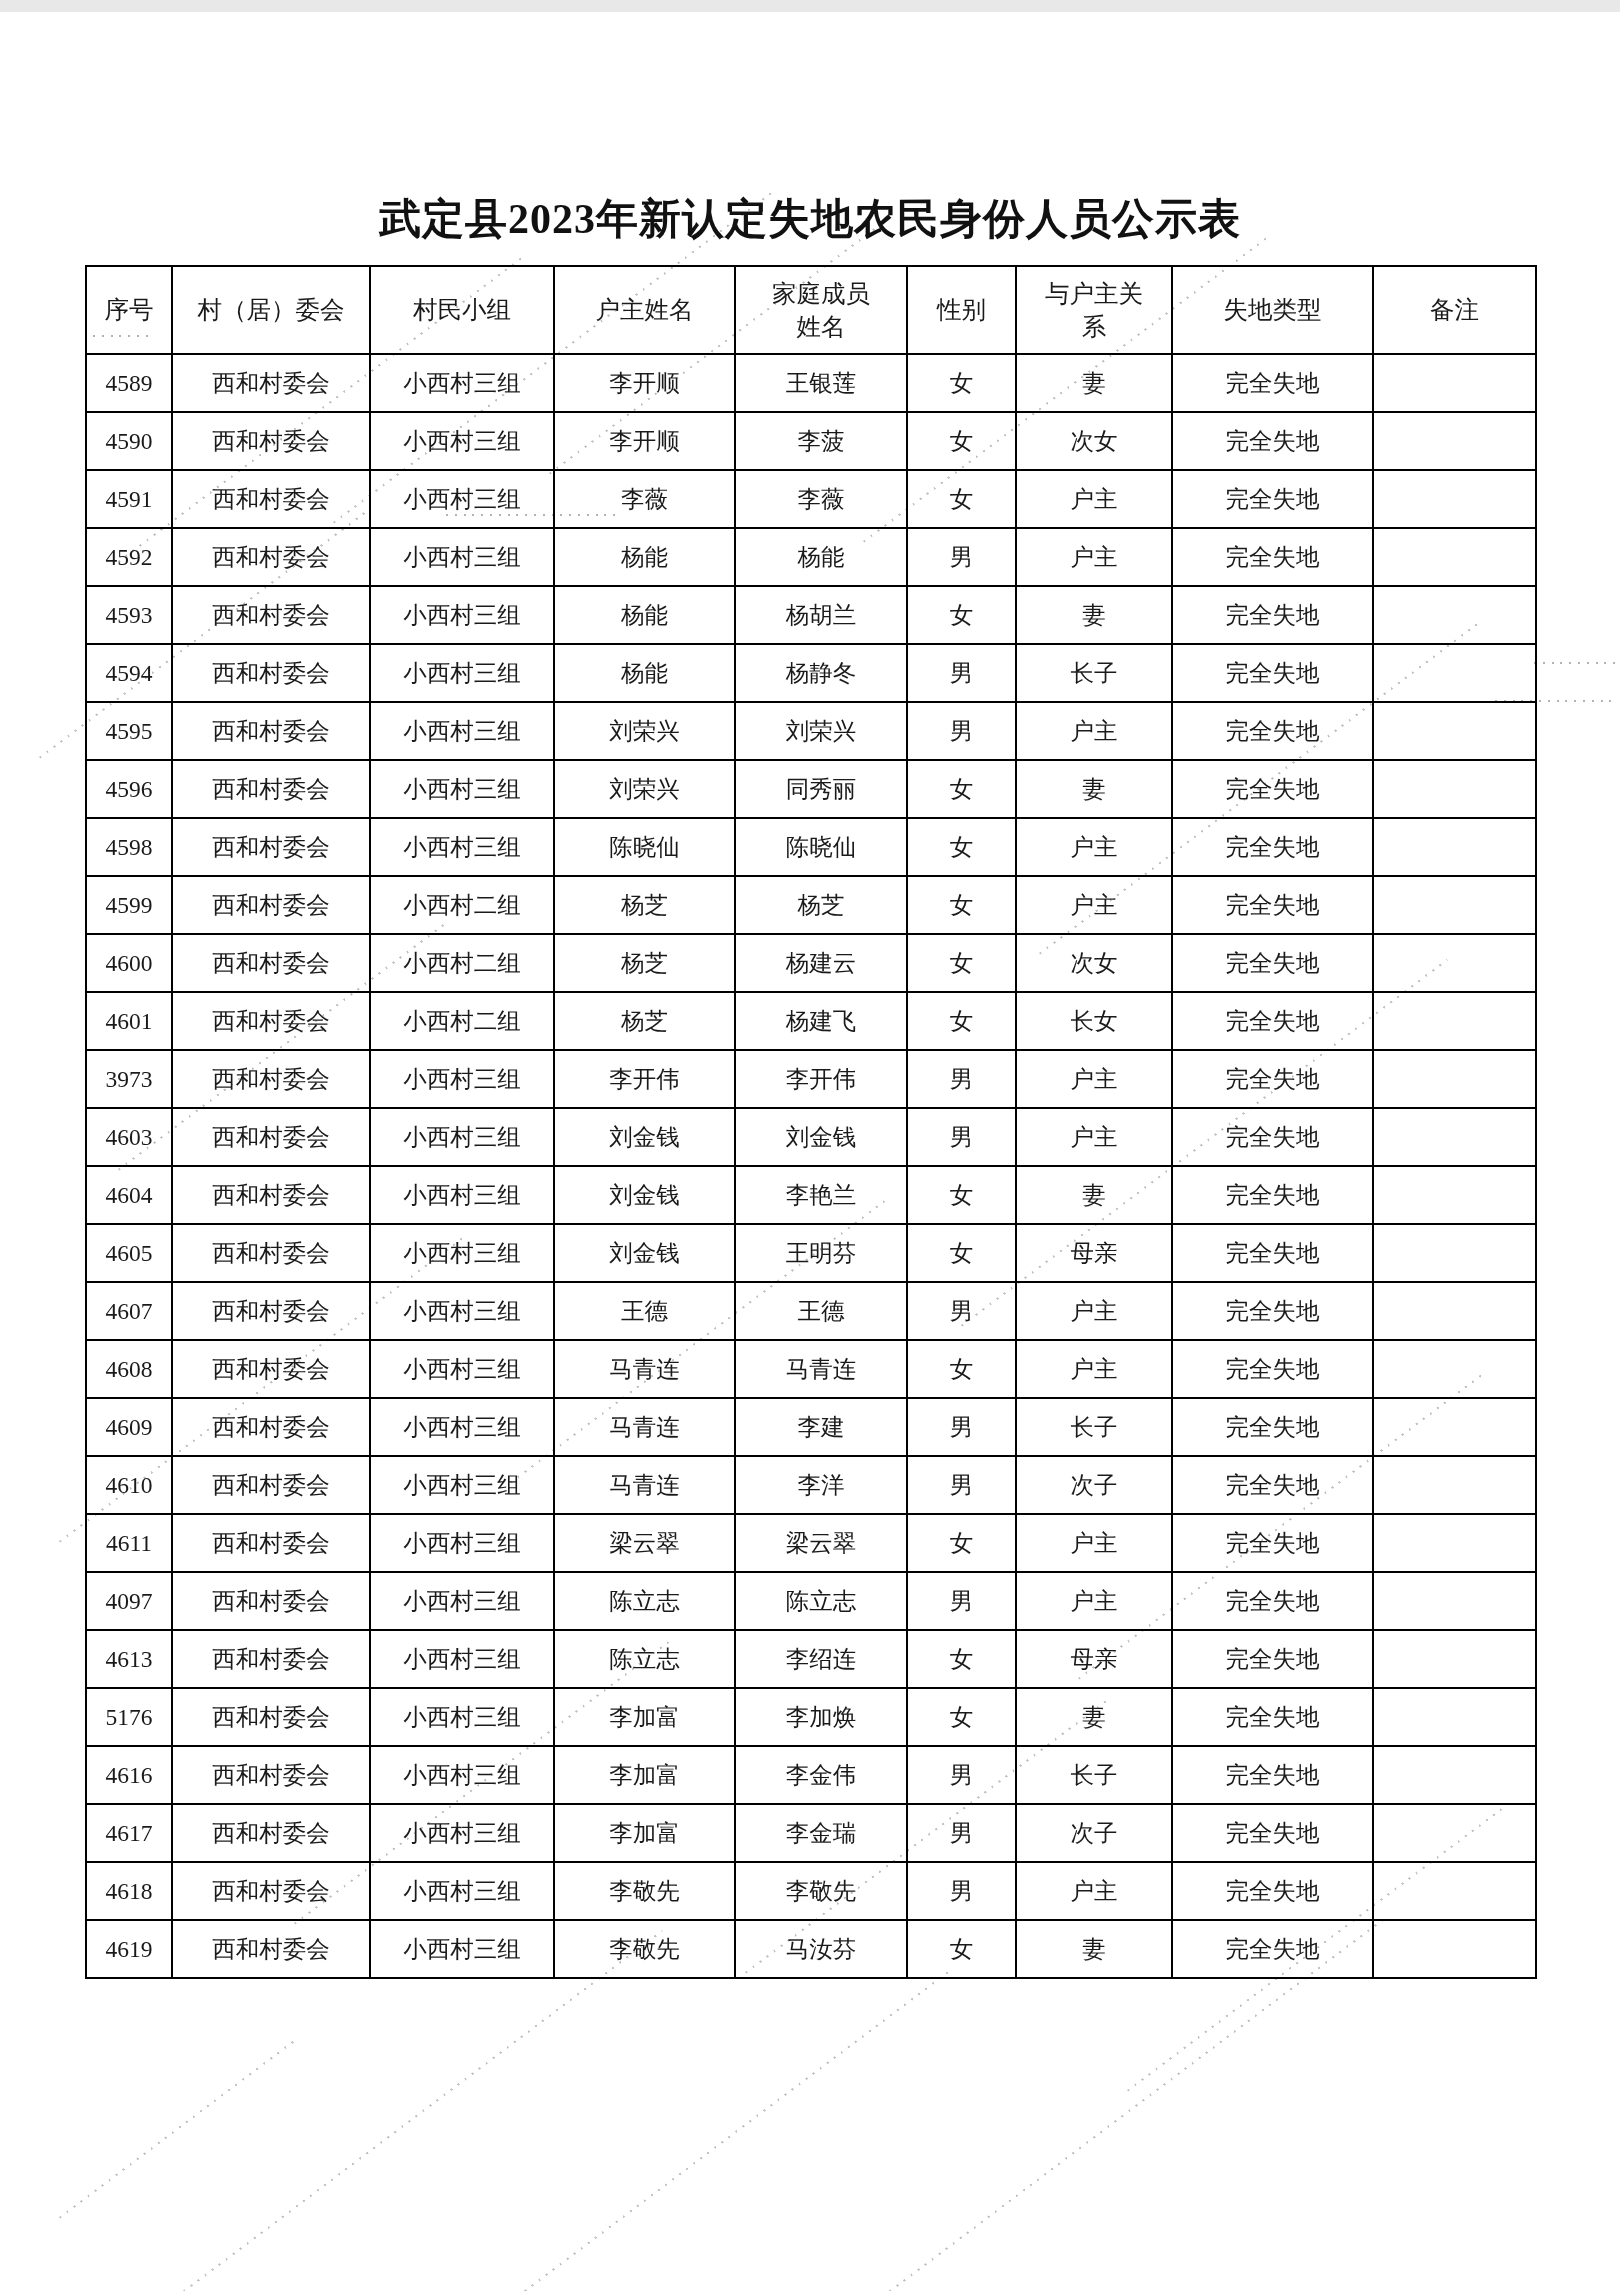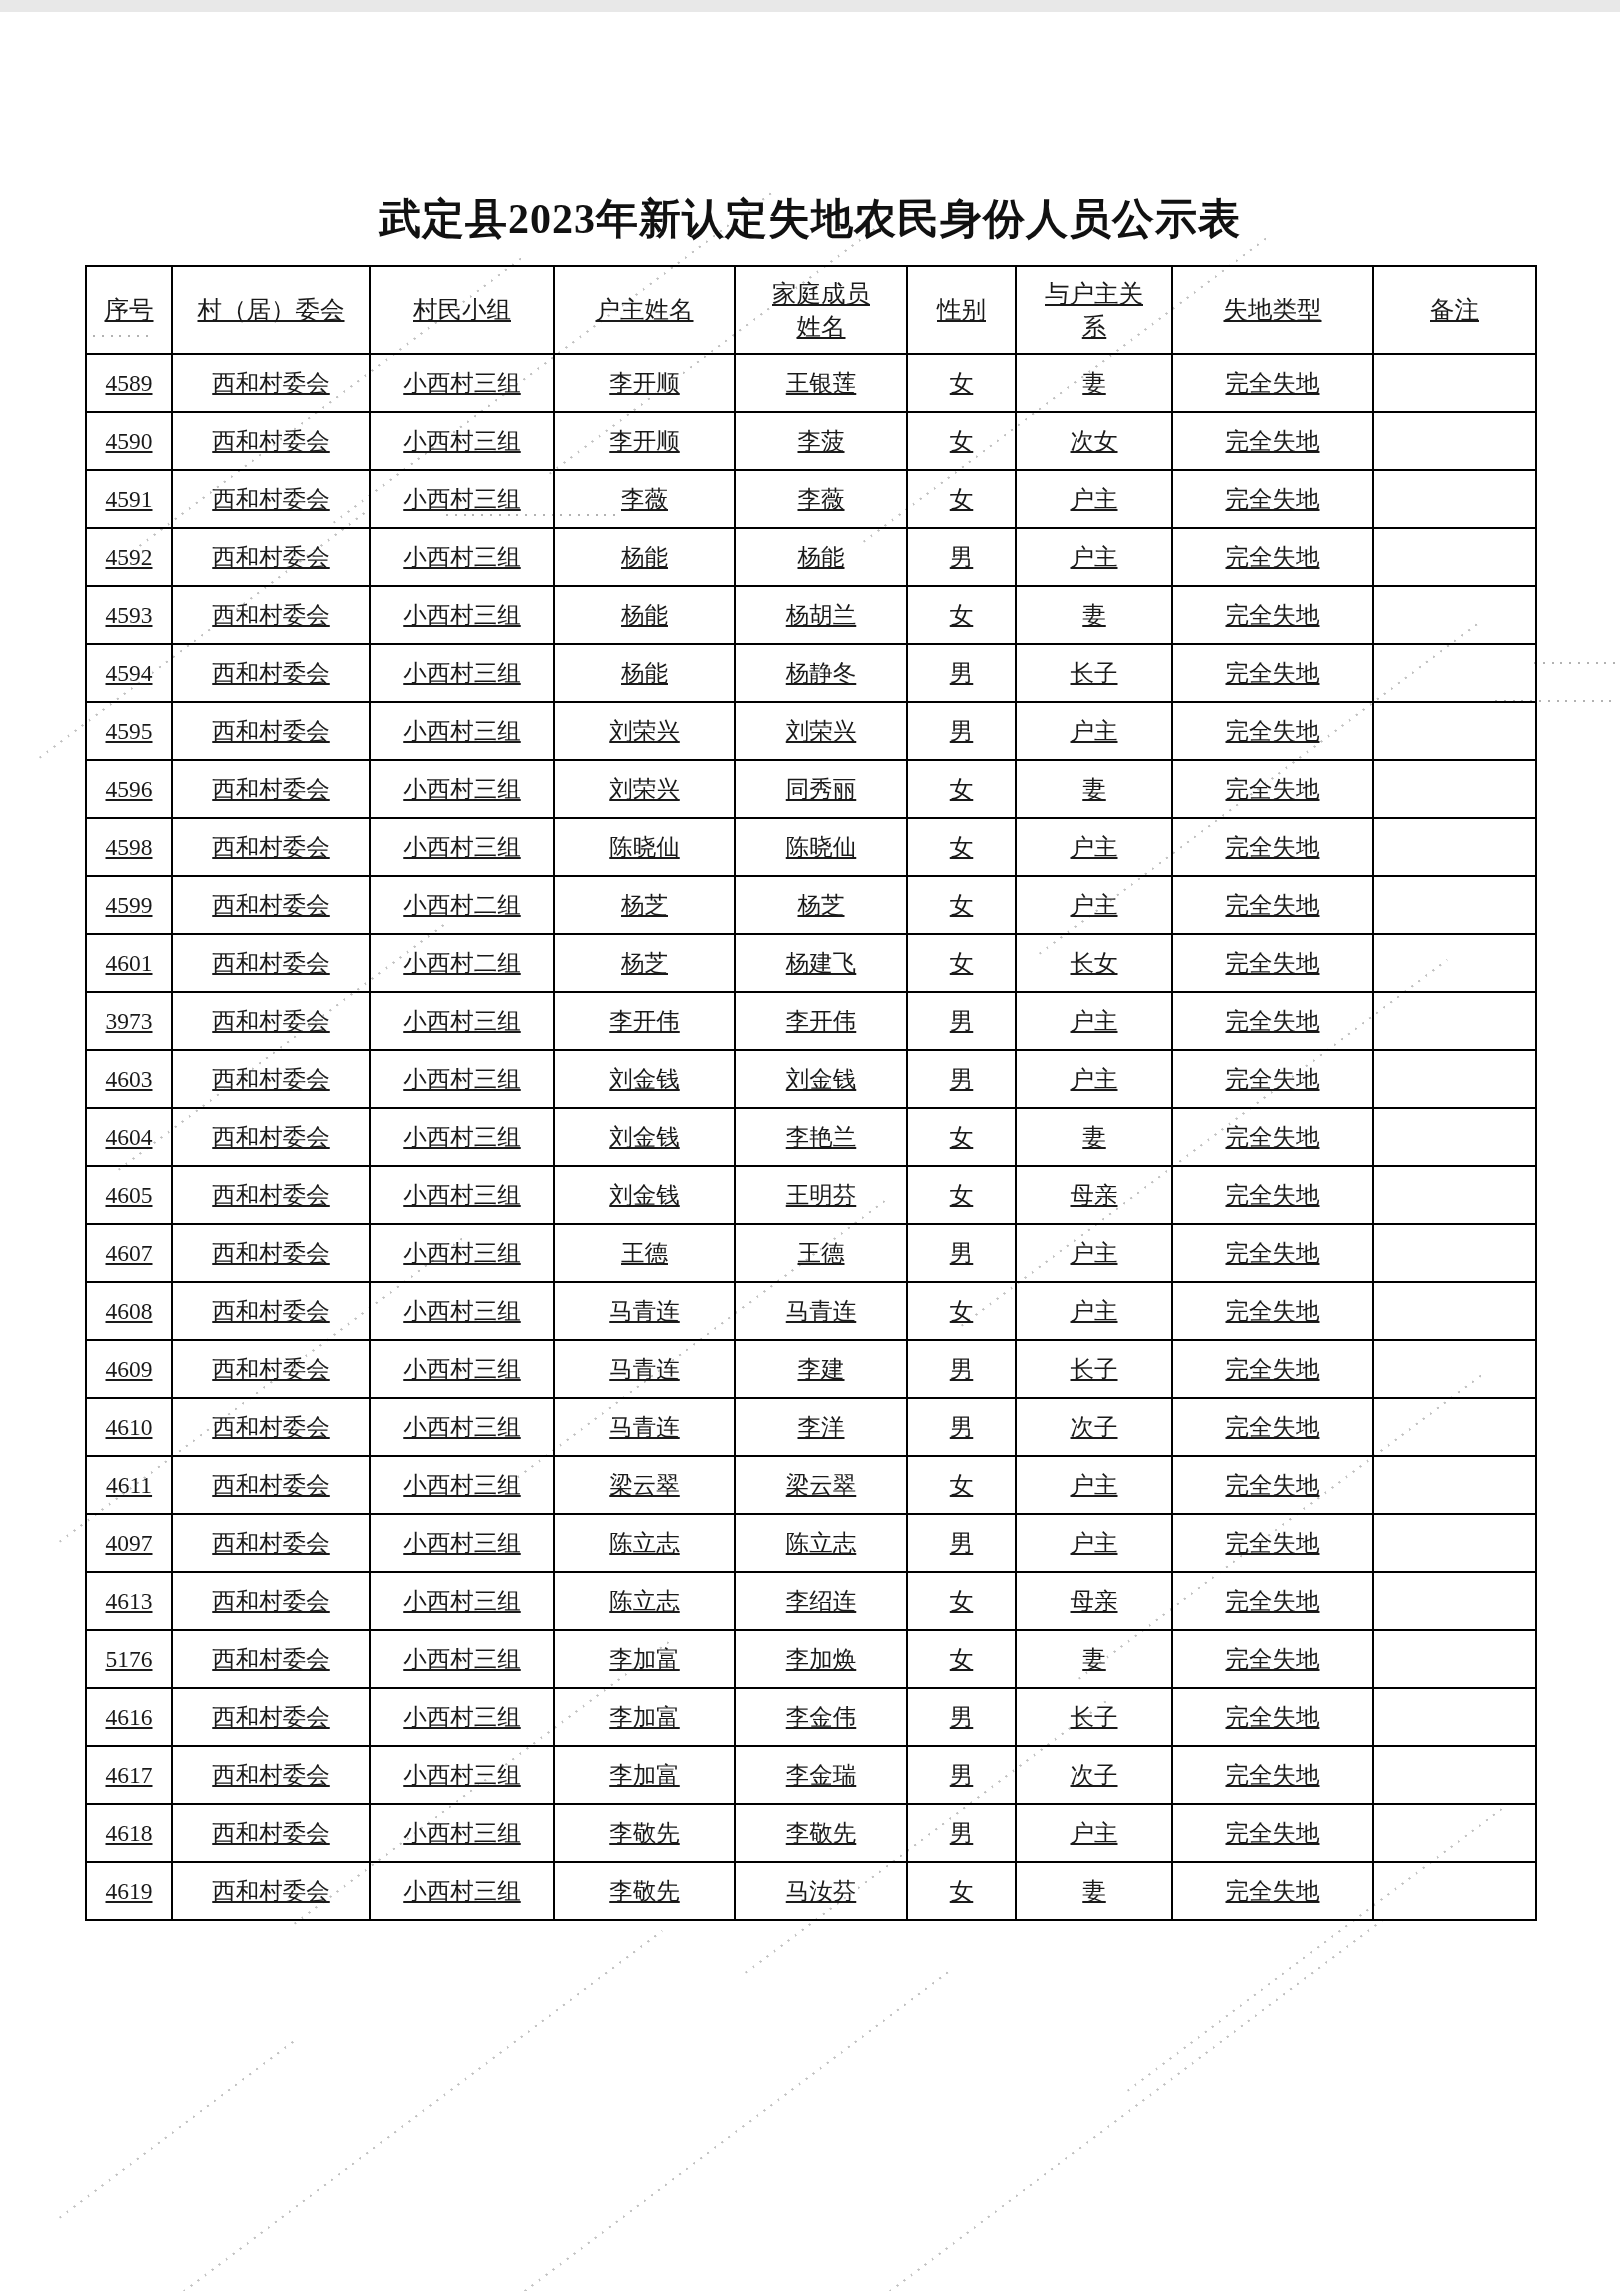--- a/index.html
+++ b/index.html
@@ -10,21 +10,20 @@
   }
   .title{
     position:absolute; left:85px; top:179px; width:1450px; margin:0;
     text-align:center; font-size:42px; font-weight:bold; letter-spacing:1px;
     color:#111; z-index:2;
   }
   table.roster{
     position:absolute; left:85px; top:253px; width:1450px;
     border-collapse:collapse; table-layout:fixed; z-index:1;
     background:transparent;
-    text-decoration:underline;
   }
   table.roster th, table.roster td{
     border:2.9px solid #000; text-align:center; vertical-align:middle;
     padding:0 2px; overflow:hidden; background:transparent;
   }
   table.roster th{
     height:86px; font-size:24.5px; font-weight:normal; white-space:pre-line;
     line-height:1.35;
   }
   table.roster td{ height:56px; font-size:23.5px; }
@@ -201,20 +200,31 @@
           <td>西和村委会</td>
           <td>小西村二组</td>
           <td>杨芝</td>
           <td>杨芝</td>
           <td>女</td>
           <td>户主</td>
           <td>完全失地</td>
           <td></td>
         </tr>
         <tr>
+          <td>4600</td>
+          <td>西和村委会</td>
+          <td>小西村二组</td>
+          <td>杨芝</td>
+          <td>杨建云</td>
+          <td>女</td>
+          <td>次女</td>
+          <td>完全失地</td>
+          <td></td>
+        </tr>
+        <tr>
           <td>4601</td>
           <td>西和村委会</td>
           <td>小西村二组</td>
           <td>杨芝</td>
           <td>杨建飞</td>
           <td>女</td>
           <td>长女</td>
           <td>完全失地</td>
           <td></td>
         </tr>

